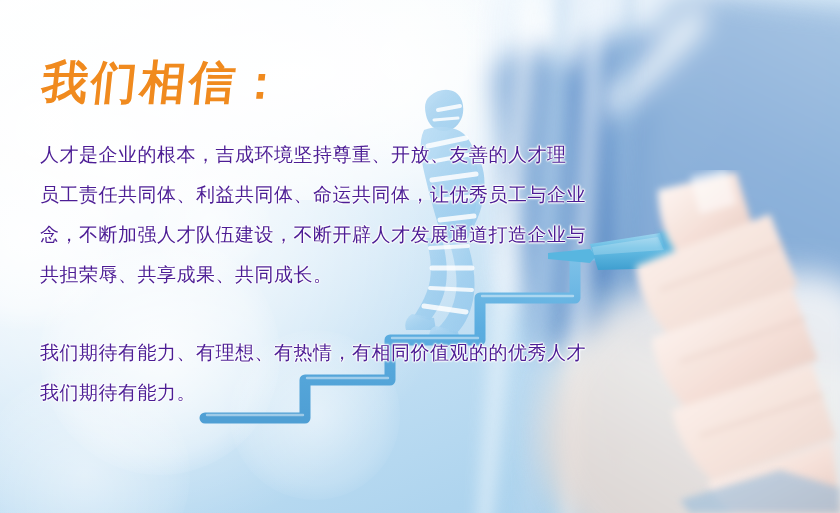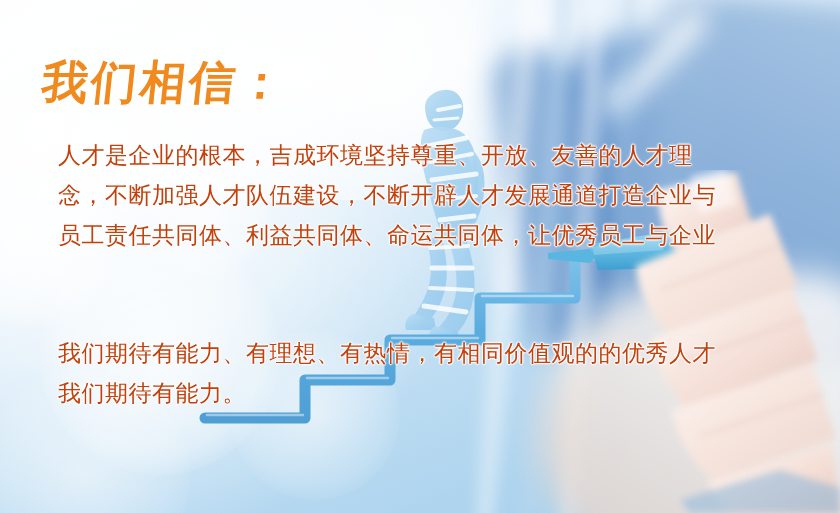--- a/index.html
+++ b/index.html
@@ -87,22 +87,22 @@
   .title{
     position:absolute;left:42px;top:52px;
     font-family:"DejaVu Serif","Liberation Serif",serif;
     font-size:46px;font-weight:700;letter-spacing:3px;
     color:#f08a1e;
     transform:skewX(-6deg);
     text-shadow:0 0 2px rgba(255,255,255,.9),1px 1px 0 rgba(255,255,255,.6);
     white-space:nowrap;
   }
   .para{
-    position:absolute;left:58px;width:720px;
-    font-size:23px;line-height:40px;color:#c2410c;letter-spacing:.5px;
+    position:absolute;left:40px;width:720px;
+    font-size:19px;line-height:40px;color:#4c1d95;letter-spacing:.5px;
     text-shadow:
       0 0 3px #ffffff, 0 0 3px #ffffff,
       1px 0 1px rgba(255,255,255,.95), -1px 0 1px rgba(255,255,255,.95),
       0 1px 1px rgba(255,255,255,.95), 0 -1px 1px rgba(255,255,255,.95);
   }
   .p1{top:135px;}
   .p2{top:333px;}
   .line{white-space:nowrap;height:40px;}
 </style>
 </head>
@@ -240,22 +240,23 @@
       <path d="M160 266 L284 224" stroke="#d8b8ac" stroke-opacity=".5" stroke-width="2" fill="none"></path>
     </g>
 
     <path d="M140 330 L240 300 L300 318 L300 343 L150 343 Z" fill="#8fb8da" opacity=".55" filter="url(#soft2)"></path>
   </svg>
 
   <div class="title">我们相信：</div>
 
   <div class="para p1">
     <div class="line">人才是企业的根本，吉成环境坚持尊重、开放、友善的人才理</div>
+    <div class="line">员工责任共同体、利益共同体、命运共同体，让优秀员工与企业</div>
     <div class="line">念，不断加强人才队伍建设，不断开辟人才发展通道打造企业与</div>
-    <div class="line">员工责任共同体、利益共同体、命运共同体，让优秀员工与企业</div>
+    <div class="line">共担荣辱、共享成果、共同成长。</div>
   </div>
 
   <div class="para p2">
     <div class="line">我们期待有能力、有理想、有热情，有相同价值观的的优秀人才</div>
     <div class="line">我们期待有能力。</div>
   </div>
 
 </div>
 
 </body></html>

